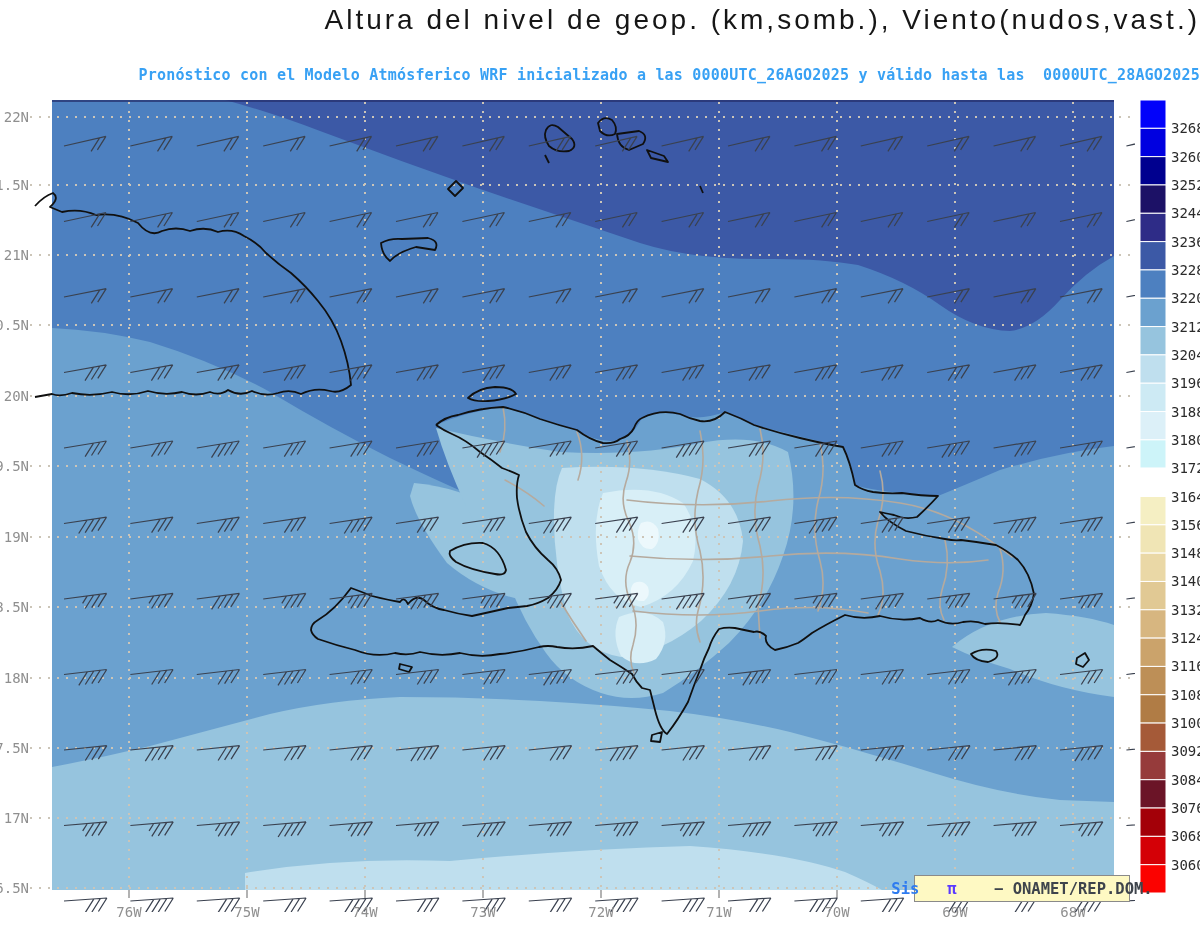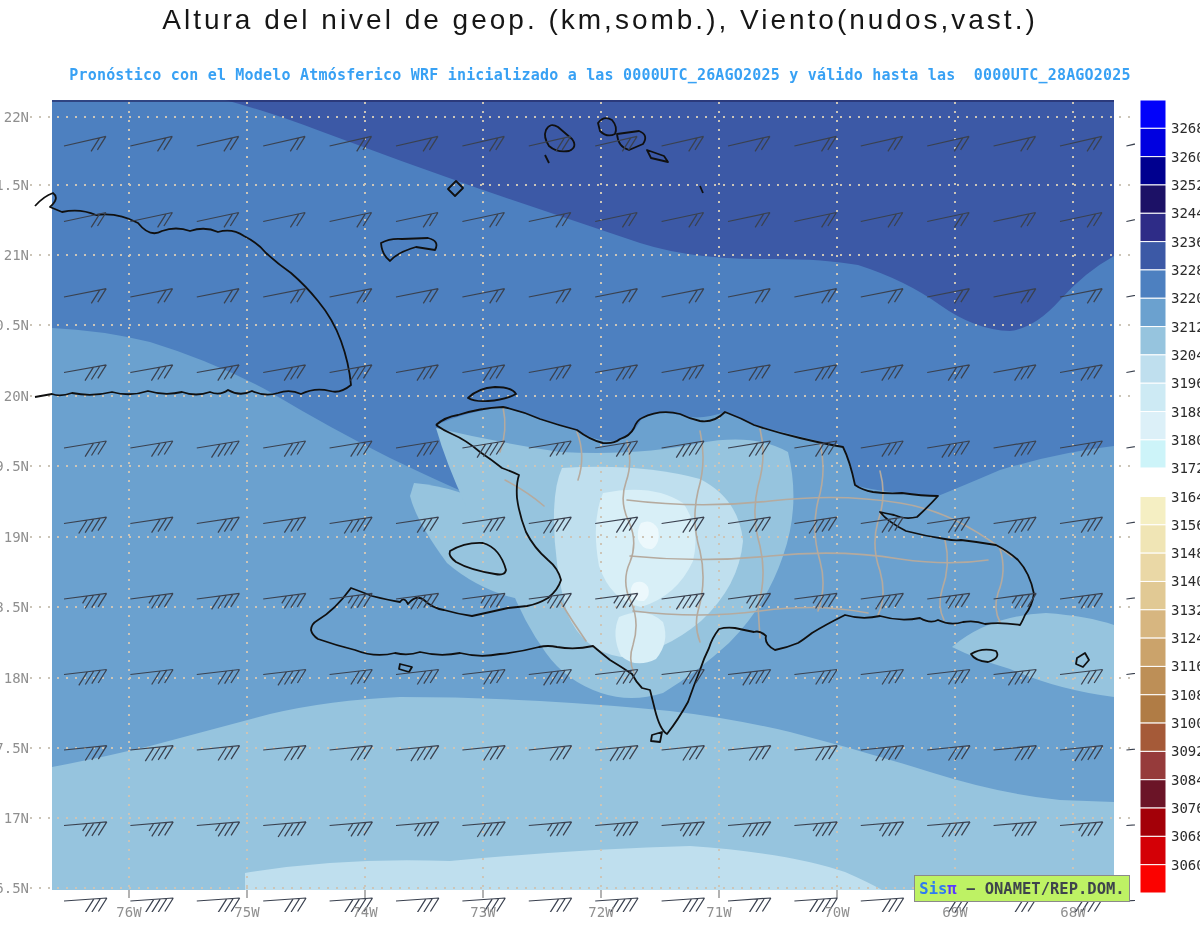--- a/index.html
+++ b/index.html
@@ -1,25 +1,25 @@
 <!DOCTYPE html>
 <html><head>
 <meta charset="utf-8">
 <style>
   html,body{margin:0;padding:0;background:#ffffff;}
   #stage{position:relative;width:1200px;height:927px;background:#ffffff;overflow:hidden;
          font-family:"DejaVu Sans Mono",monospace;}
-  .hdr{position:absolute;left:0;width:1200px;text-align:center;white-space:pre;}
+  .hdr{position:absolute;left:0;width:1200px;text-align:right;white-space:pre;}
   #title{top:4px;font-family:"Liberation Sans",sans-serif;font-size:28px;letter-spacing:3px;}
   #line2{top:43px;font-size:17px;letter-spacing:.4px;font-weight:bold;}
   #line3{top:66px;font-size:15px;letter-spacing:.2px;font-weight:bold;}
   #mapsvg{position:absolute;left:0;top:0;}
   #watermark{position:absolute;display:flex;align-items:center;justify-content:center;
-             background:#bef264;border:1.5px solid #8a8a8a;font-size:15.5px;white-space:pre;
-             font-weight:bold;}
+             background:#fef9c3;border:1.5px solid #8a8a8a;font-size:15.5px;white-space:pre;
+             font-weight:bold;gap:28px;}
 </style>
 </head>
 <body>
 
 <div id="stage">
   <div id="title" class="hdr" style="color: rgb(22, 22, 22);">Altura del nivel de geop. (km,somb.), Viento(nudos,vast.)</div>
   <div id="line3" class="hdr" style="color: rgb(56, 161, 244);">Pronóstico con el Modelo Atmósferico WRF inicializado a las 0000UTC_26AGO2025 y válido hasta las  0000UTC_28AGO2025</div>
 
   <svg id="mapsvg" width="1200" height="927" viewBox="0 0 1200 927">
       <defs>

